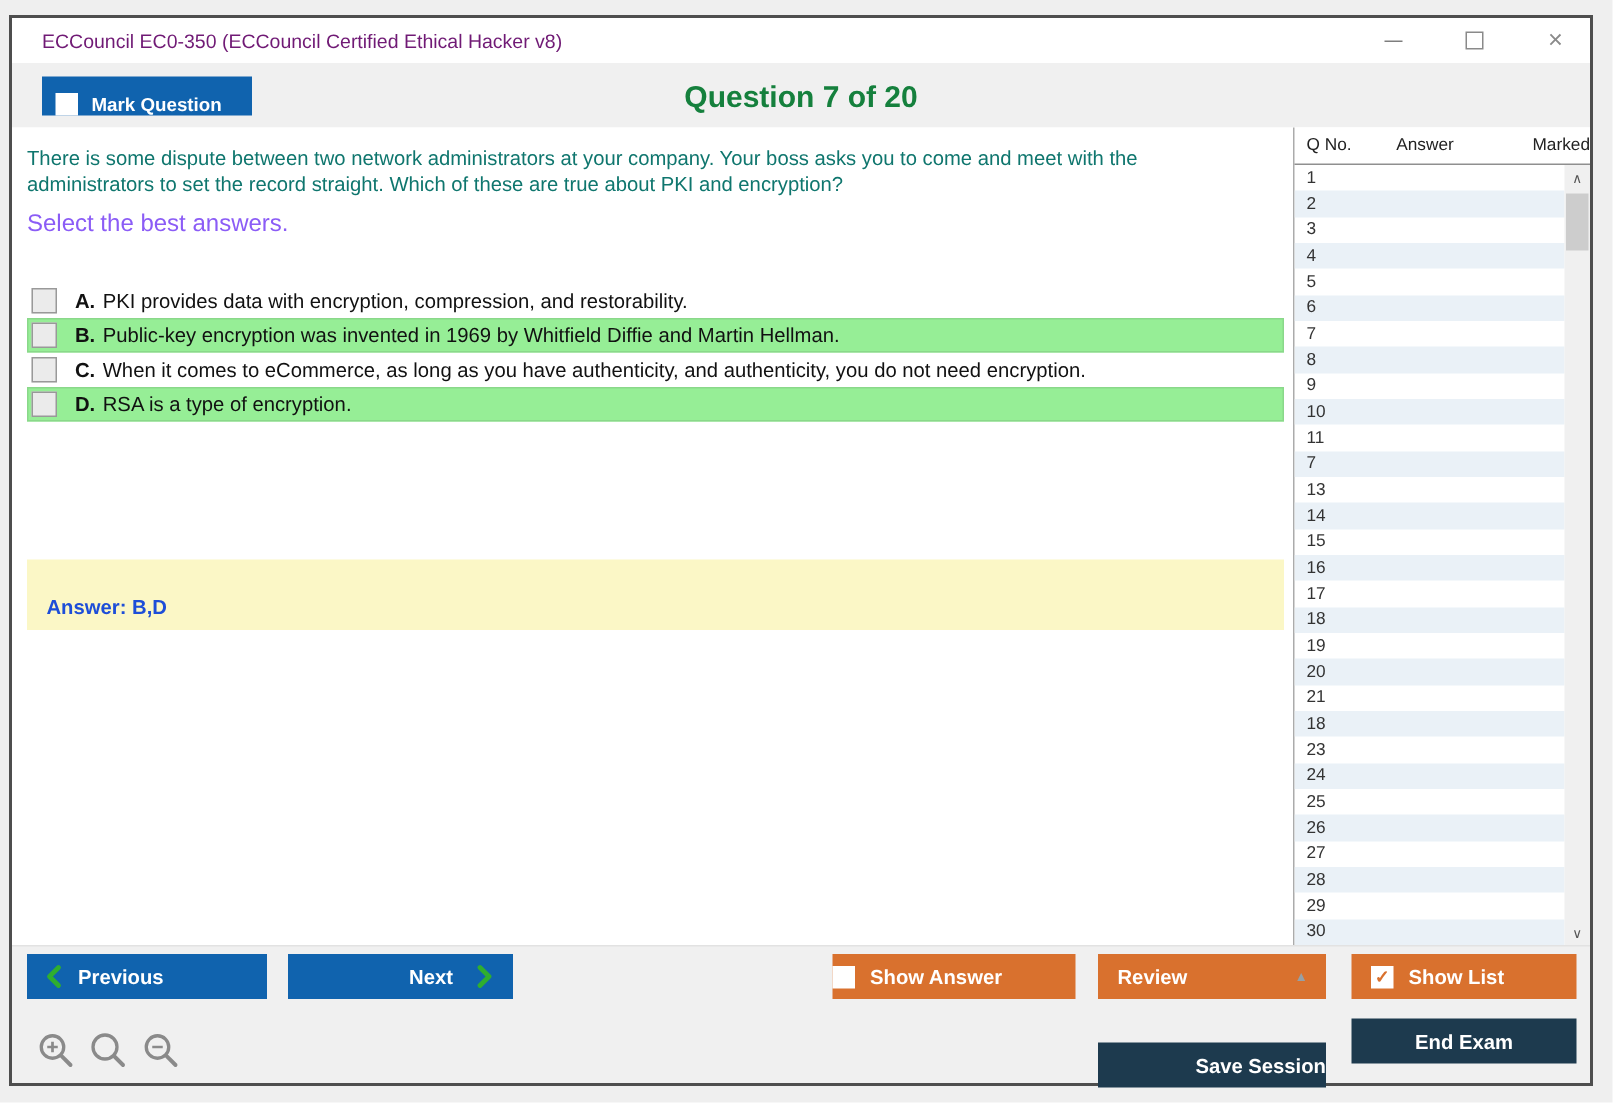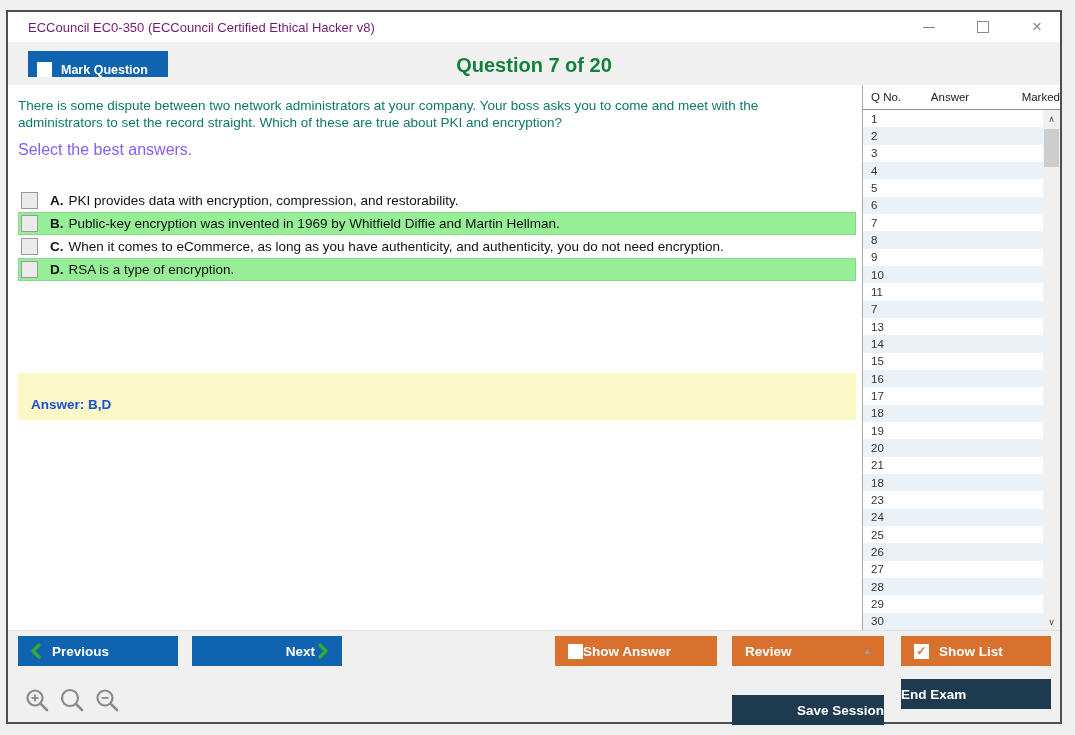--- a/index.html
+++ b/index.html
@@ -59,27 +59,27 @@
   .sb-btn{position:absolute;left:0;width:17px;height:17px;display:flex;align-items:center;justify-content:center;font-size:9px;color:#555;cursor:pointer}
   .sb-up{top:0}.sb-down{bottom:0}
   .sb-thumb{position:absolute;left:1px;top:19px;width:15px;height:38px;background:#cdcdcd;cursor:pointer}
   
   .footer{position:absolute;left:0;top:618px;width:100%;height:92px;background:#f0f0f0;border-top:1px solid #e2e2e2;box-sizing:border-box}
   .btn{position:absolute;height:30px;box-sizing:border-box;display:flex;align-items:center;color:#fff;font-weight:bold;font-size:13.5px;cursor:pointer}
   .btn.blue{background:var(--c-blue,#1063ae)}
   .btn.orange{background:var(--c-orange,#d9712e)}
   .btn.navy{background:var(--c-navy,#1d3a4e)}
   .btn-prev{left:10px;top:5px;width:160px;padding-left:12px;gap:11px}
-  .btn-next{left:184px;top:5px;width:150px;justify-content:flex-end;padding-right:13px;gap:3px}
-  .btn-show-answer{left:547px;top:5px;width:162px;padding-left:13px;}
+  .btn-next{left:184px;top:5px;width:150px;justify-content:flex-end;padding-right:13px;gap:16px}
+  .btn-show-answer{left:547px;top:5px;width:162px;gap:10px}
   .btn-review{left:724px;top:5px;width:152px;padding-left:13px}
   .review-arrow{margin-left:auto;margin-right:12px;color:#96a0a6;font-size:9px}
   .btn-show-list{left:893px;top:5px;width:150px;padding-left:13px;gap:10px}
   .btn-save{left:724px;top:64px;width:152px;justify-content:flex-end}
-  .btn-end{left:893px;top:48px;width:150px;justify-content:flex-start}
+  .btn-end{left:893px;top:48px;width:150px;justify-content:center}
   .btn-cb{width:15px;height:15px;background:#fff;flex:none;display:flex;align-items:center;justify-content:center;font-size:12px;color:var(--c-orange,#d9712e);font-weight:bold;line-height:1}
   .chev{display:block}
   .zoom-tools{position:absolute;left:16px;top:56px;display:flex;gap:8px}
   .zoom-tool{width:27px;height:27px;cursor:pointer}
 </style>
 </head>
 <body>
 
 <div class="window">
 

